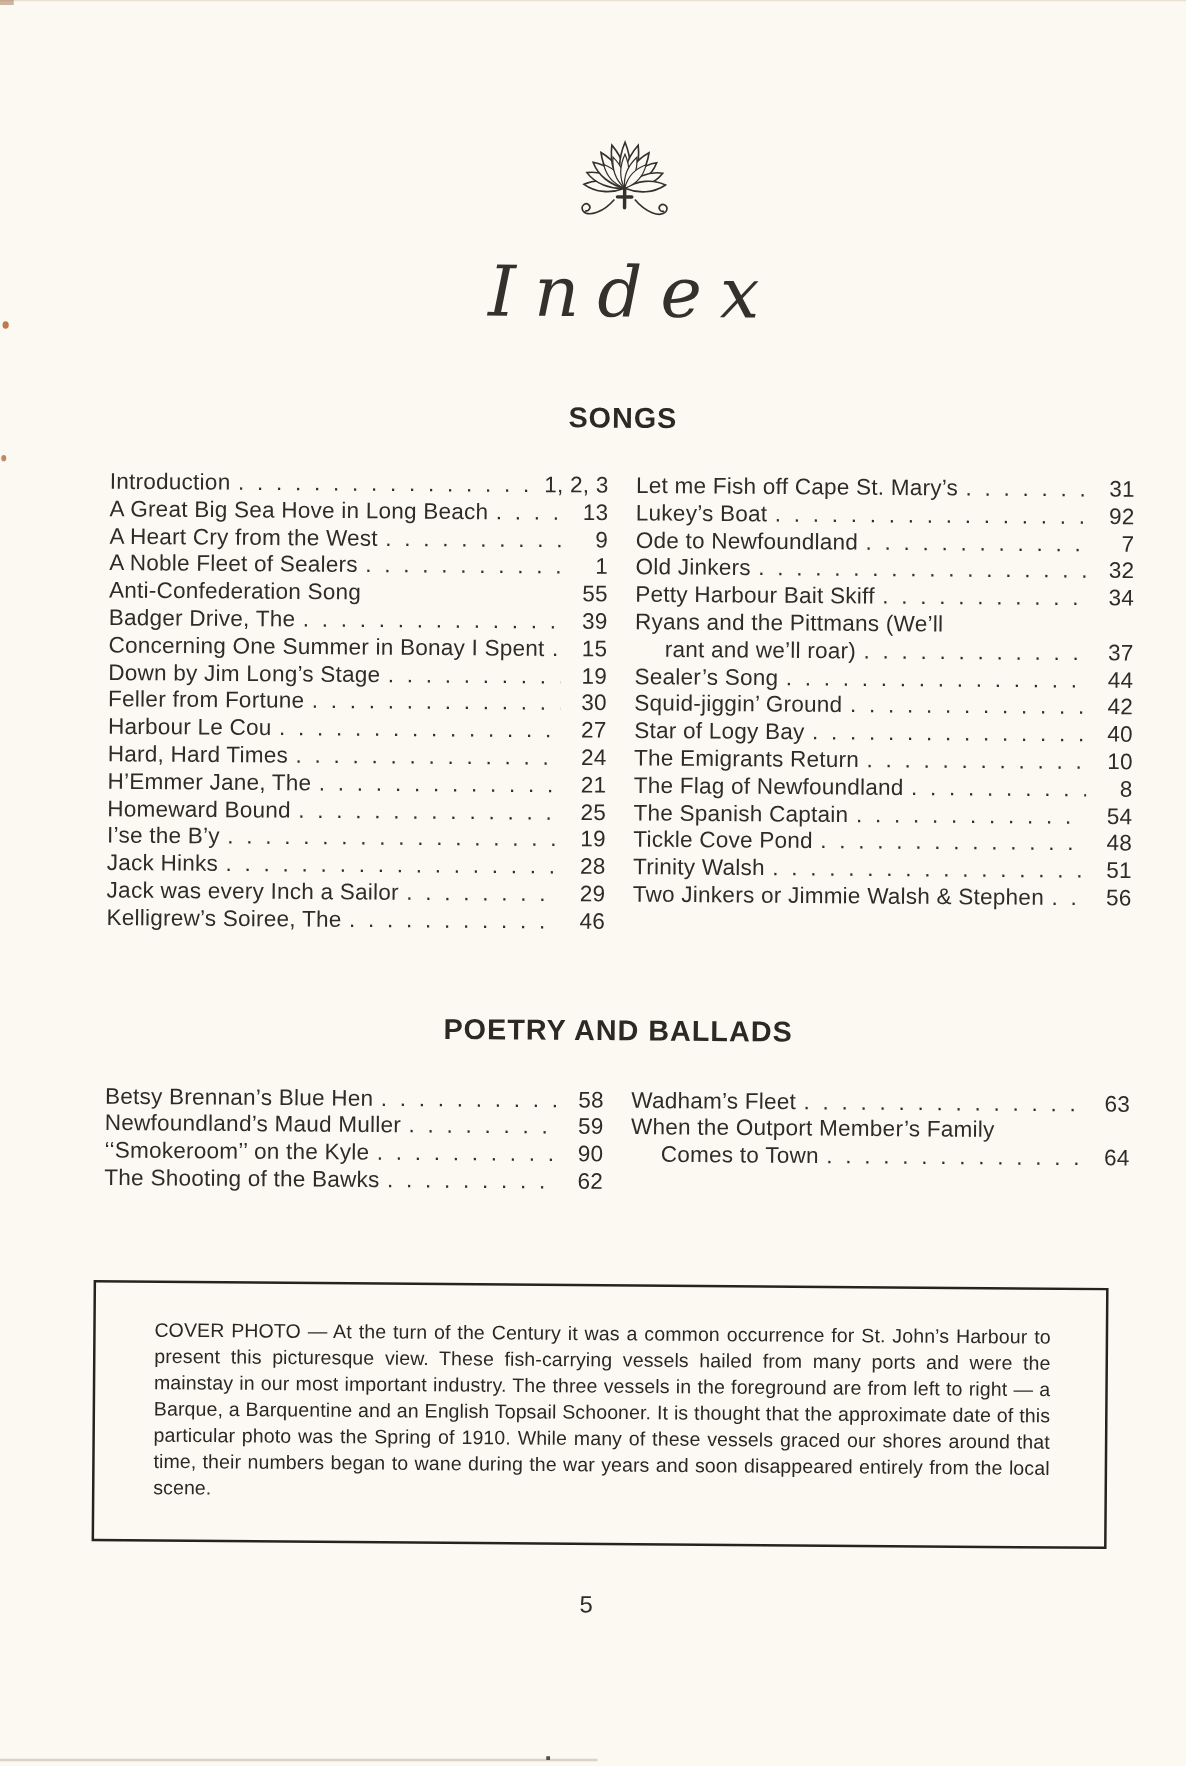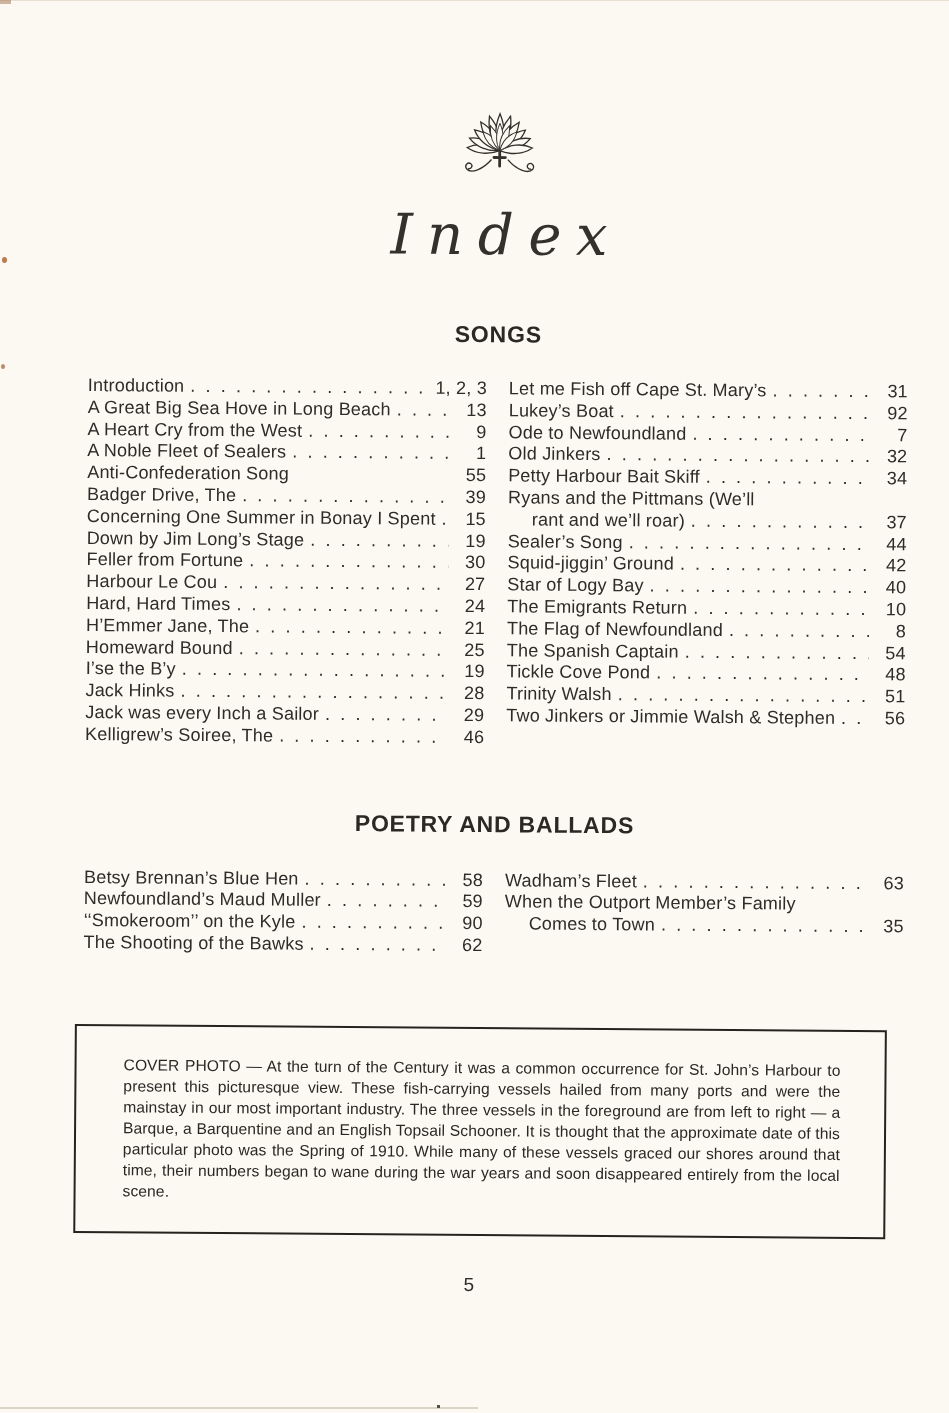--- a/index.html
+++ b/index.html
@@ -342,21 +342,21 @@
             <span class="epage">63</span>
           </div>
           <div class="entry">
             <span class="etitle">When the Outport Member’s Family</span>
             <span class="leader noleader"></span>
             <span class="epage"></span>
           </div>
           <div class="entry indent">
             <span class="etitle">Comes to Town</span>
             <span class="leader"></span>
-            <span class="epage">35</span>
+            <span class="epage">64</span>
           </div>
         </div>
     </div>
 
     <div class="cover-box">
       <div class="cover-text">COVER PHOTO — At the turn of the Century it was a common occurrence for St. John’s Harbour to present this picturesque view. These fish-carrying vessels hailed from many ports and were the mainstay in our most important industry. The three vessels in the foreground are from left to right — a Barque, a Barquentine and an English Topsail Schooner. It is thought that the approximate date of this particular photo was the Spring of 1910. While many of these vessels graced our shores around that time, their numbers began to wane during the war years and soon disappeared entirely from the local scene.</div>
     </div>
 
     <div class="page-number">5</div>
 

